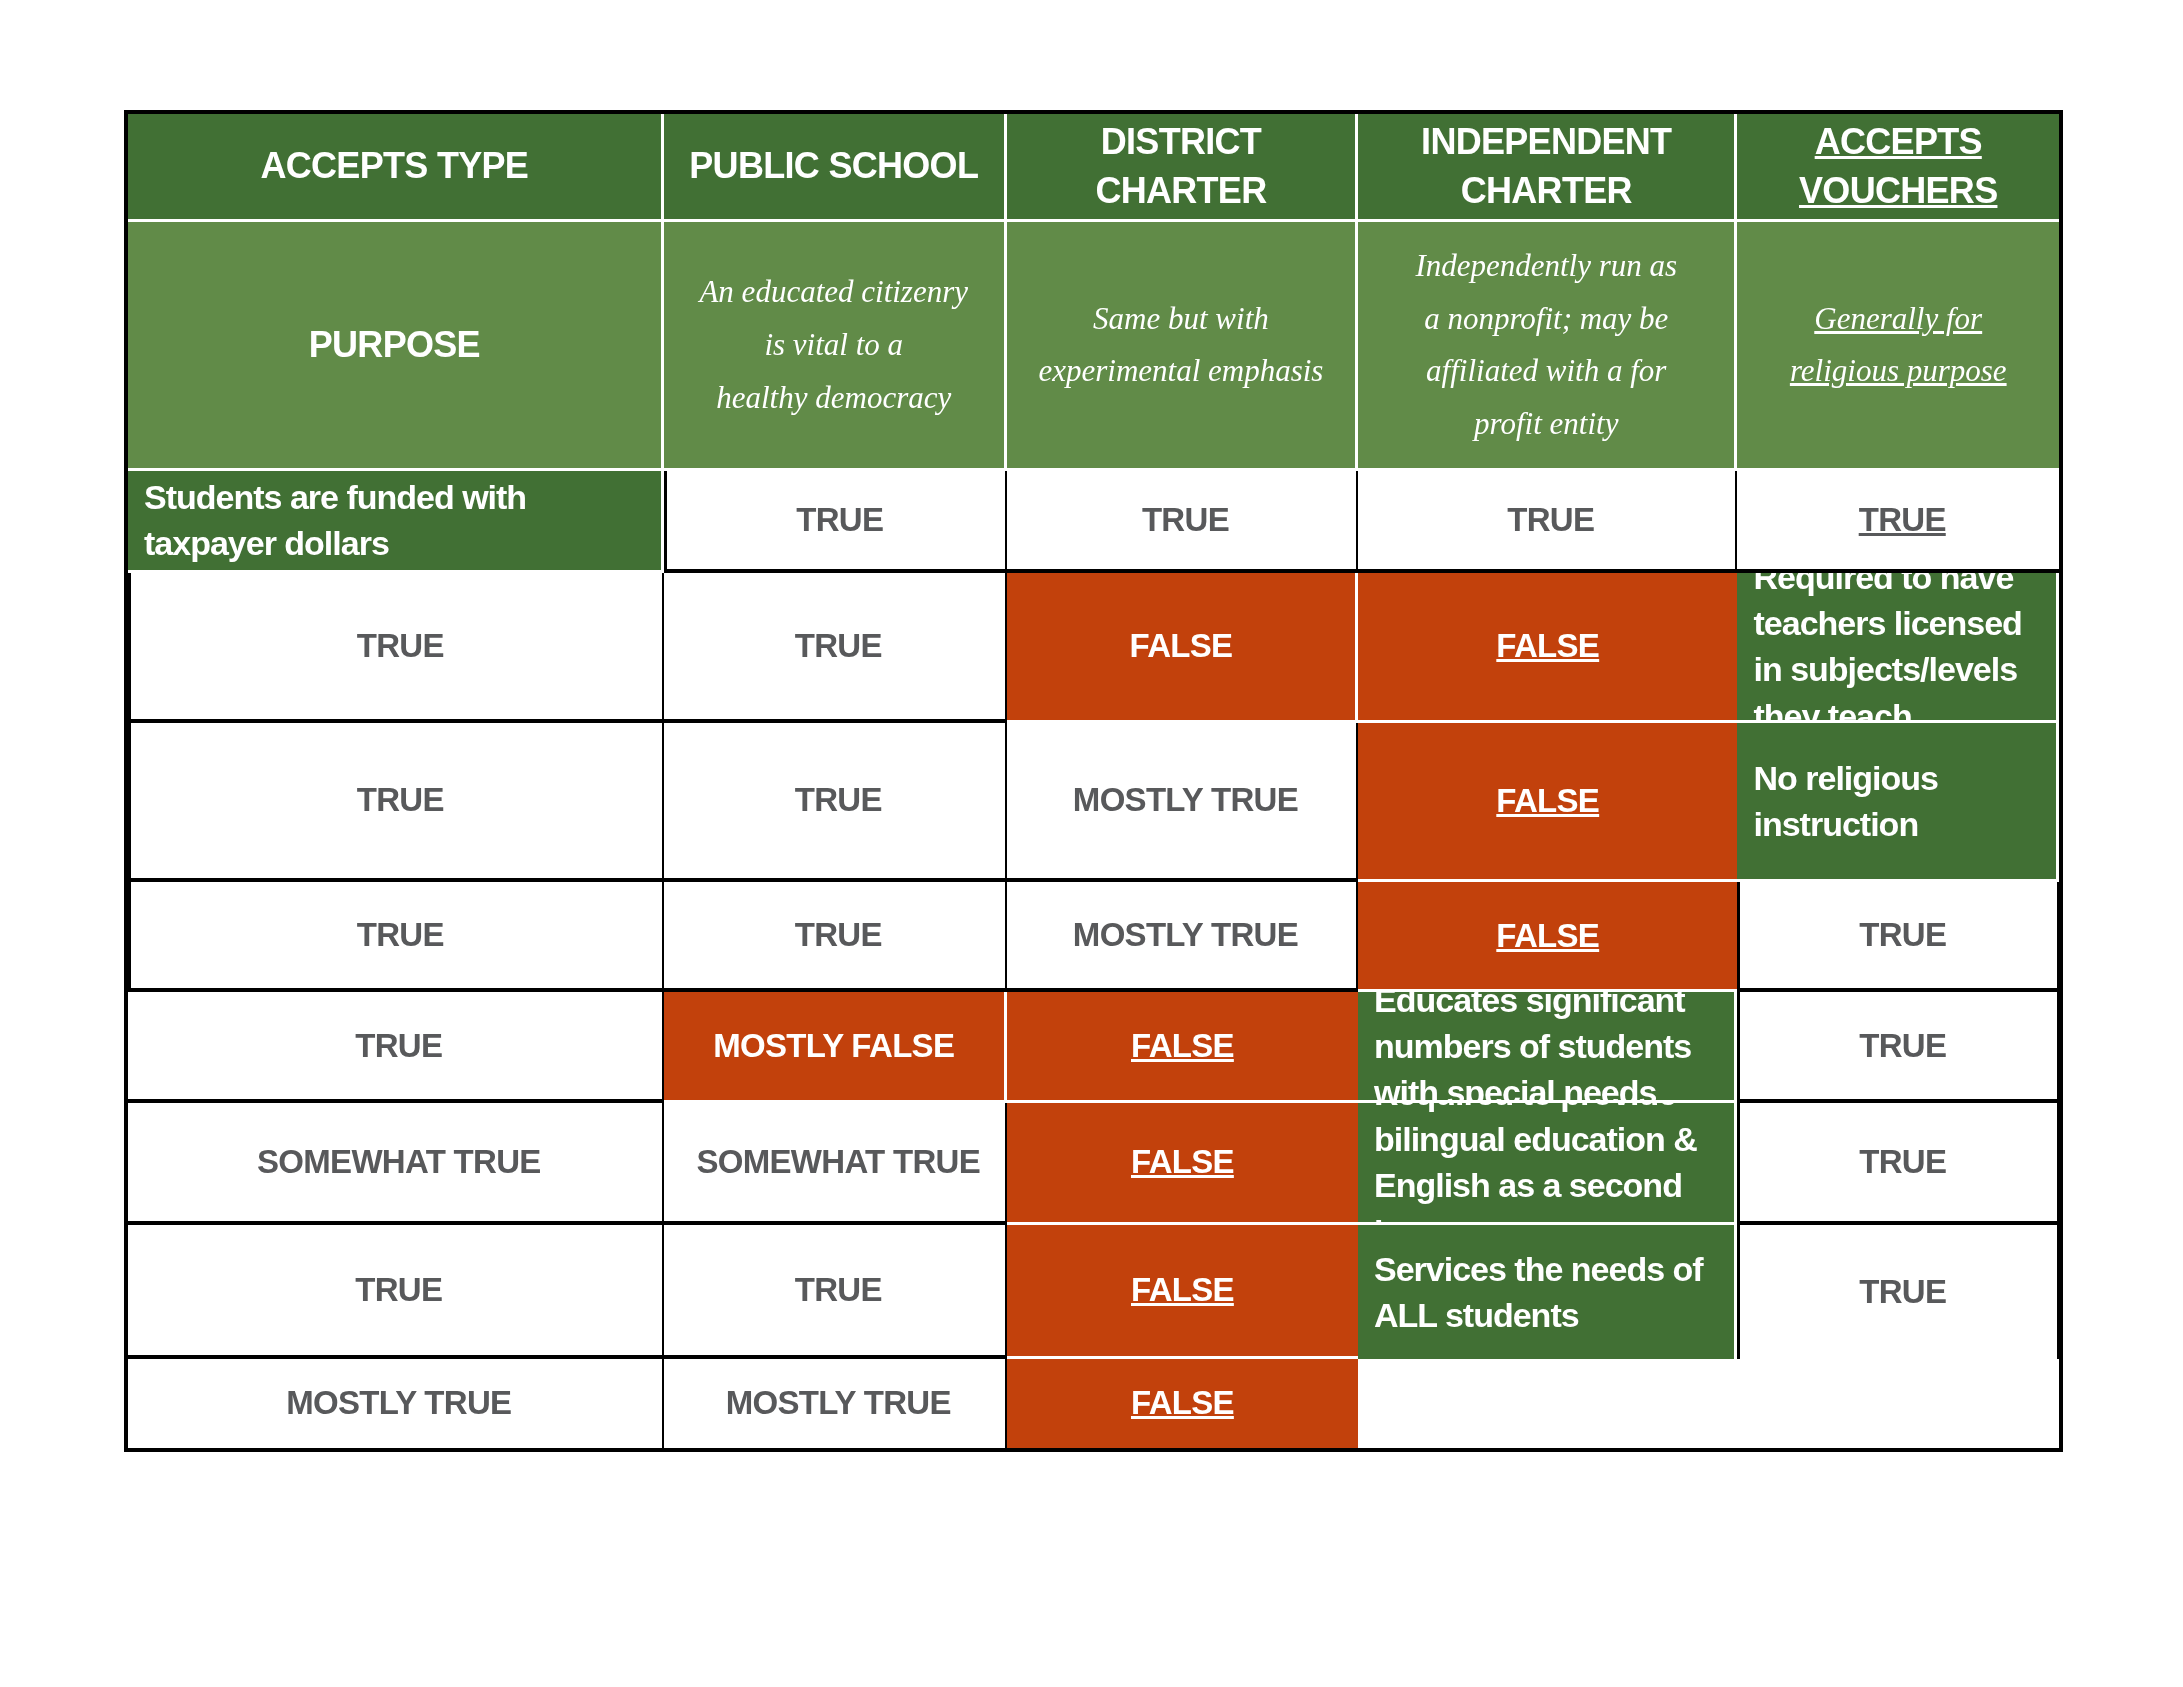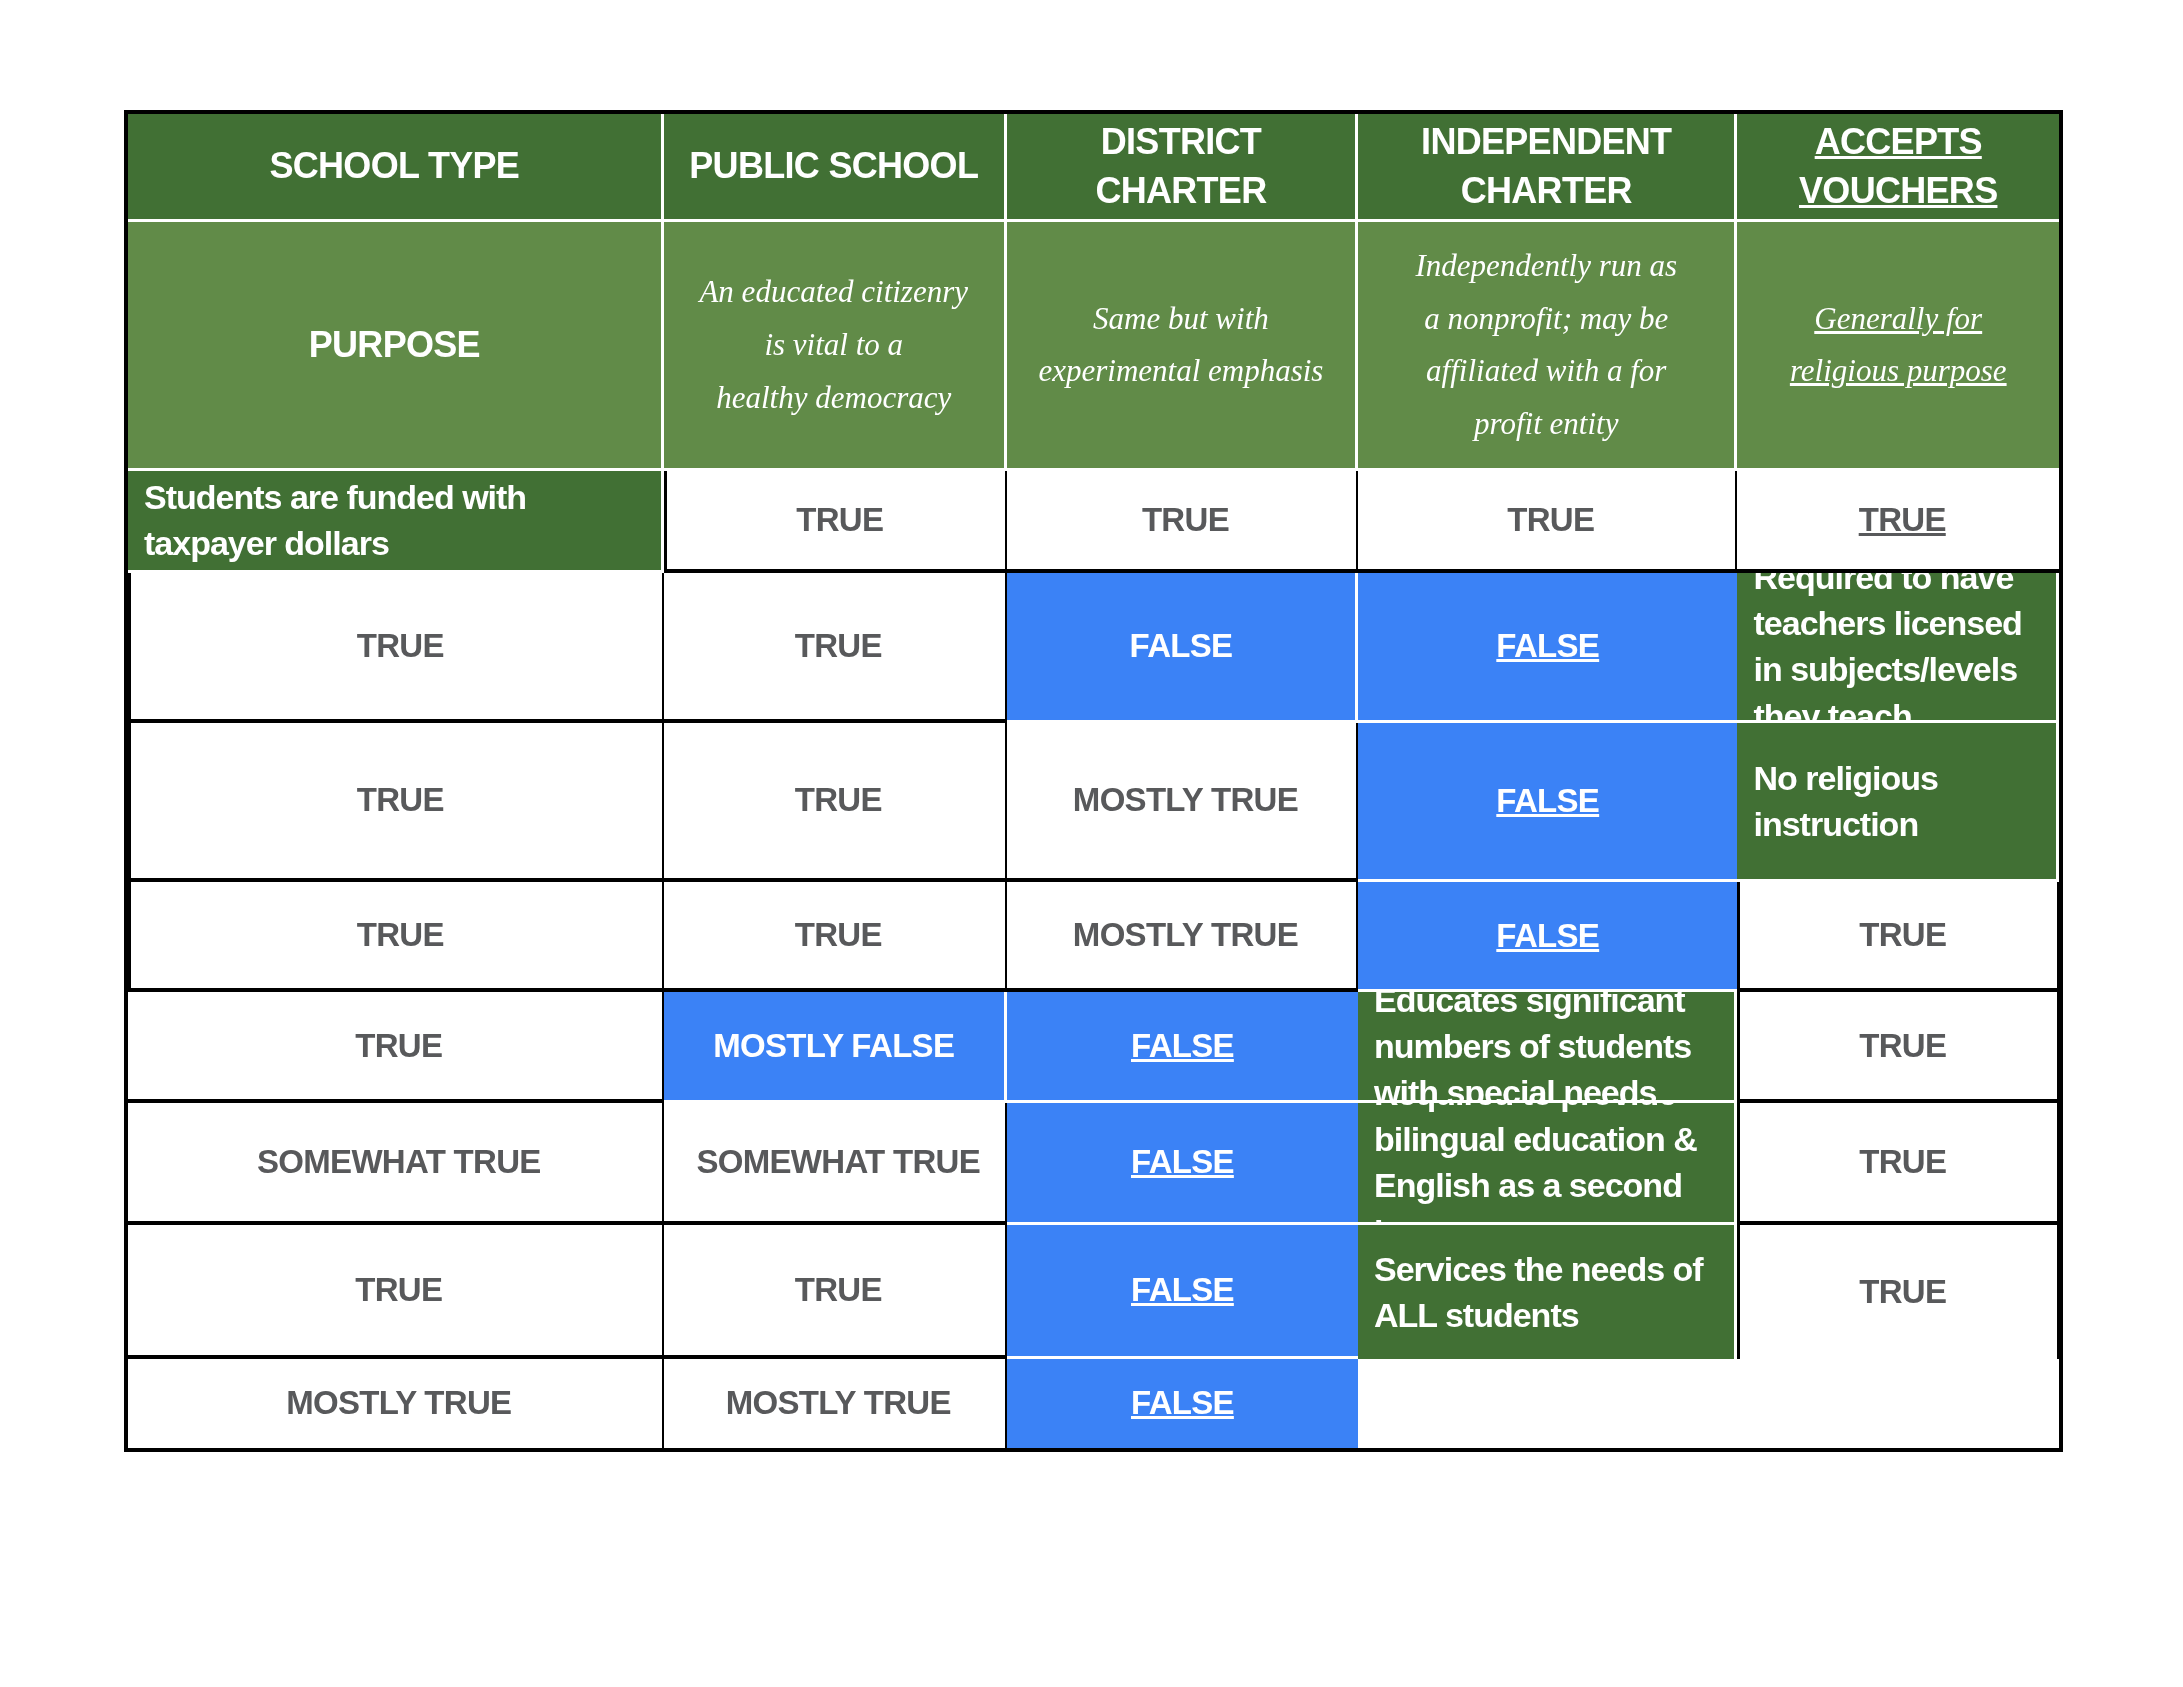--- a/index.html
+++ b/index.html
@@ -18,21 +18,21 @@
     box-sizing:border-box;display:flex;align-items:center;justify-content:center;
     text-align:center;overflow:hidden;
   }
   
   .green{background:#417034;color:#fff;border-right:3.3px solid #fff;border-bottom:3.3px solid #fff;}
   .purple-green{background:#618B48;color:#fff;border-right:3.3px solid #fff;border-bottom:3.3px solid #fff;}
   
   .val-white{background:#fff;color:#58595B;border-right:2.6px solid #000;border-bottom:4.6px solid #000;padding-left:8px;}
   .val-white.first-val{border-left:3.3px solid #000;}
   
-  .val-black{background:#3b82f6;color:#fff;border-right:3.3px solid #fff;border-bottom:3.3px solid #fff;}
+  .val-black{background:#c2410c;color:#fff;border-right:3.3px solid #fff;border-bottom:3.3px solid #fff;}
   .last-col{border-right:none !important;text-decoration:underline;}
   .last-row{border-bottom:none !important;}
   .head-txt{
     font-weight:bold;font-size:36px;line-height:1.35;letter-spacing:-0.7px;
     white-space:pre-line;
   }
   .label-cell{
     justify-content:flex-end;text-align:left;padding:4px 9.3px 4px 16px;
     font-weight:bold;font-size:34px;line-height:1.36;letter-spacing:-1px;
   }
@@ -41,21 +41,21 @@
     font-family:"Liberation Serif",serif;font-style:italic;
     font-size:31px;line-height:1.7;white-space:pre-line;padding:5.3px;
   }
   .val-txt{font-weight:bold;font-size:33px;letter-spacing:-0.7px;white-space:nowrap;}
 </style>
 </head>
 <body>
 
 <div class="comp-table" id="grid">
     <div class="cell green">
-      <span class="head-txt">SCHOOL TYPE</span>
+      <span class="head-txt">ACCEPTS TYPE</span>
     </div>
     <div class="cell green">
       <span class="head-txt">PUBLIC SCHOOL</span>
     </div>
     <div class="cell green">
       <span class="head-txt">DISTRICT
 CHARTER</span>
     </div>
     <div class="cell green">
       <span class="head-txt">INDEPENDENT

